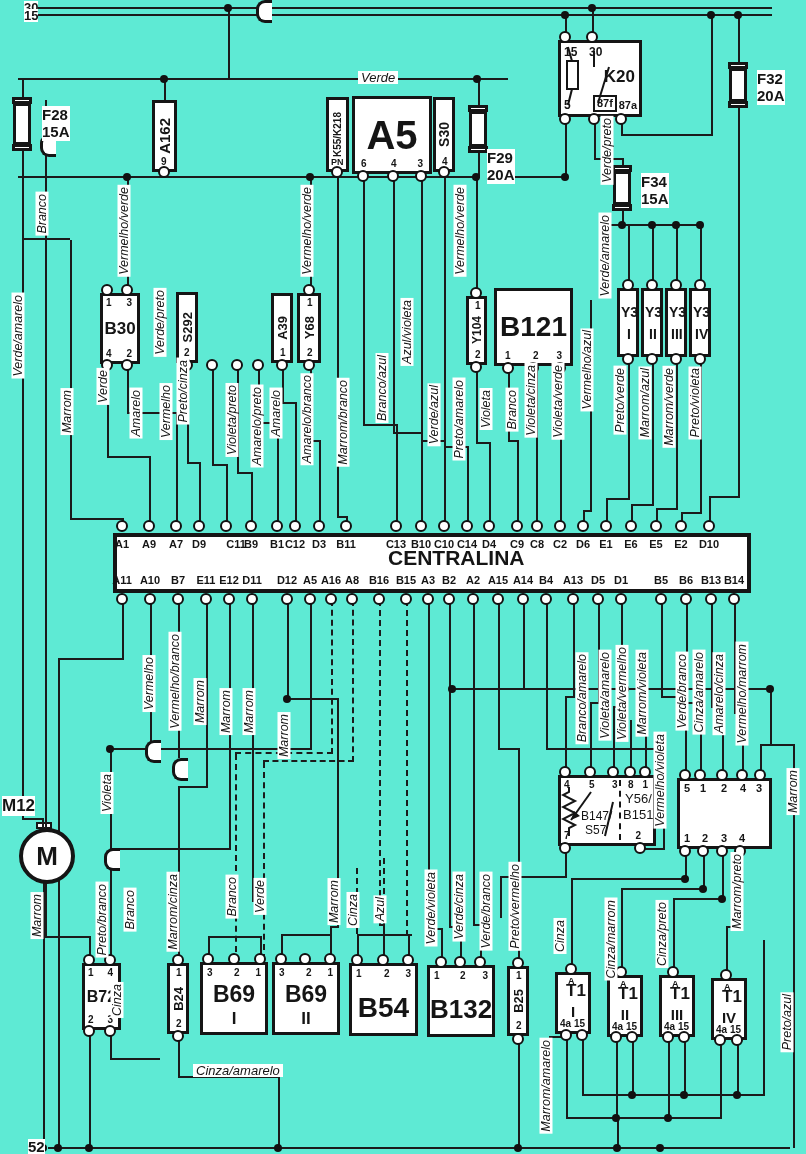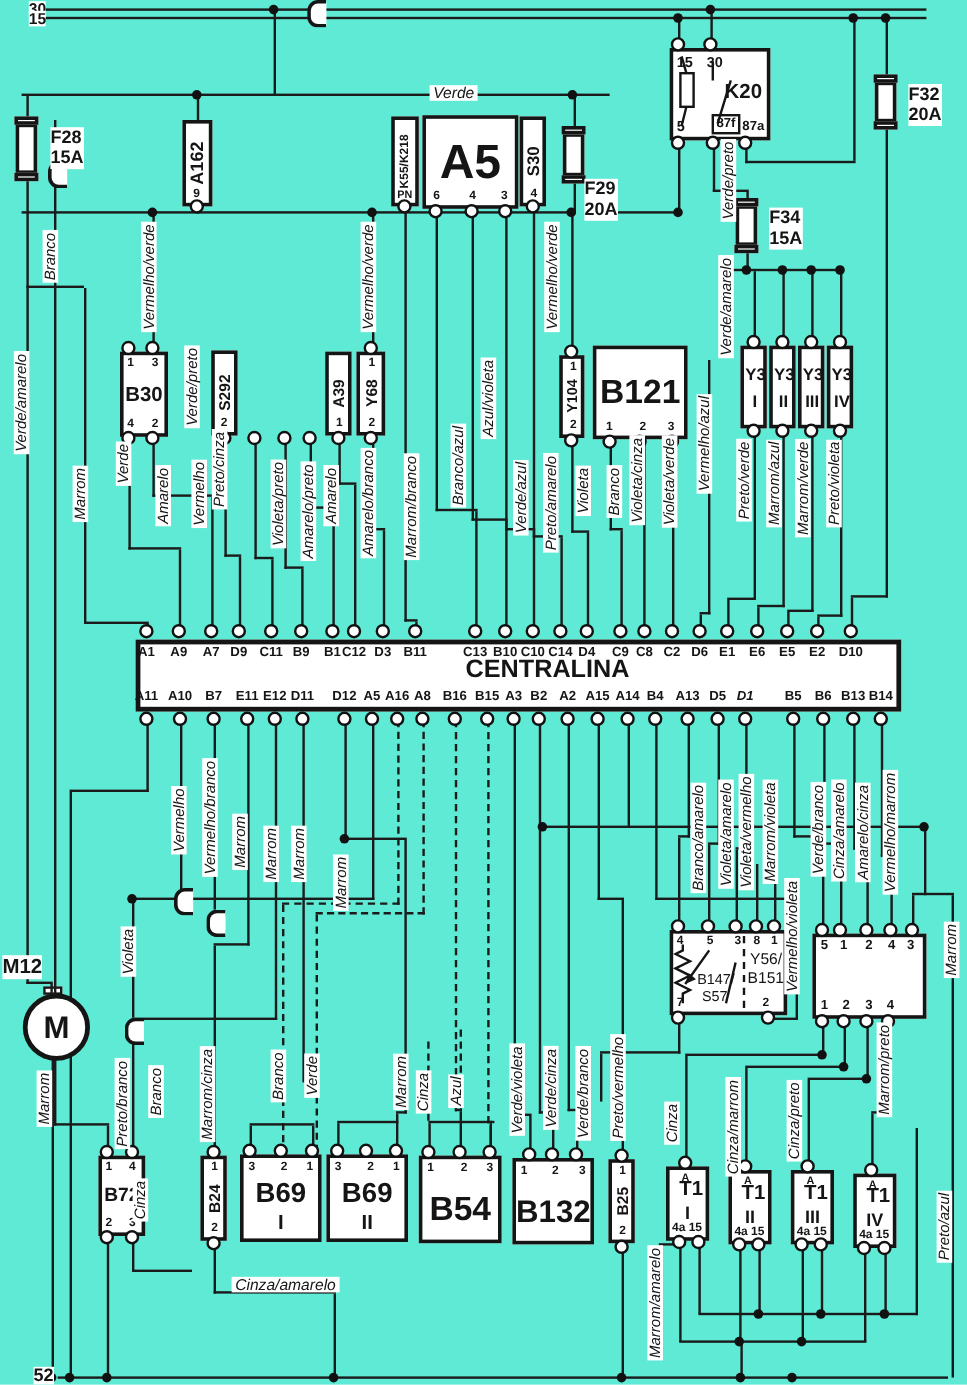--- a/index.html
+++ b/index.html
@@ -678,21 +678,21 @@
     <div class="pin" style="left: 737px; top: 1040px;"></div>
     <div class="pin" style="left: 122px; top: 526px;"></div>
     <span class="cpin" style="left: 109px; top: 538px;">A1</span>
     <div class="pin" style="left: 149px; top: 526px;"></div>
     <span class="cpin" style="left: 136px; top: 538px;">A9</span>
     <div class="pin" style="left: 176px; top: 526px;"></div>
     <span class="cpin" style="left: 163px; top: 538px;">A7</span>
     <div class="pin" style="left: 199px; top: 526px;"></div>
     <span class="cpin" style="left: 186px; top: 538px;">D9</span>
     <div class="pin" style="left: 226px; top: 526px;"></div>
-    <span class="cpin" style="left: 213px; top: 538px;">C11</span>
+    <span class="cpin" style="left: 223px; top: 538px;">C11</span>
     <div class="pin" style="left: 251px; top: 526px;"></div>
     <span class="cpin" style="left: 238px; top: 538px;">B9</span>
     <div class="pin" style="left: 277px; top: 526px;"></div>
     <span class="cpin" style="left: 264px; top: 538px;">B1</span>
     <div class="pin" style="left: 295px; top: 526px;"></div>
     <span class="cpin" style="left: 282px; top: 538px;">C12</span>
     <div class="pin" style="left: 319px; top: 526px;"></div>
     <span class="cpin" style="left: 306px; top: 538px;">D3</span>
     <div class="pin" style="left: 346px; top: 526px;"></div>
     <span class="cpin" style="left: 333px; top: 538px;">B11</span>
@@ -758,21 +758,21 @@
     <span class="cpin" style="left: 485px; top: 574px;">A15</span>
     <div class="pin" style="left: 523px; top: 599px;"></div>
     <span class="cpin" style="left: 510px; top: 574px;">A14</span>
     <div class="pin" style="left: 546px; top: 599px;"></div>
     <span class="cpin" style="left: 533px; top: 574px;">B4</span>
     <div class="pin" style="left: 573px; top: 599px;"></div>
     <span class="cpin" style="left: 560px; top: 574px;">A13</span>
     <div class="pin" style="left: 598px; top: 599px;"></div>
     <span class="cpin" style="left: 585px; top: 574px;">D5</span>
     <div class="pin" style="left: 621px; top: 599px;"></div>
-    <span class="cpin" style="left: 608px; top: 574px; font-style: italic;">D1</span>
+    <span class="cpin" style="left: 608px; top: 574px;">D1</span>
     <div class="pin" style="left: 661px; top: 599px;"></div>
     <span class="cpin" style="left: 648px; top: 574px;">B5</span>
     <div class="pin" style="left: 686px; top: 599px;"></div>
     <span class="cpin" style="left: 673px; top: 574px;">B6</span>
     <div class="pin" style="left: 711px; top: 599px;"></div>
     <span class="cpin" style="left: 698px; top: 574px;">B13</span>
     <div class="pin" style="left: 734px; top: 599px;"></div>
     <span class="cpin" style="left: 721px; top: 574px;">B14</span>
   </div>
 

